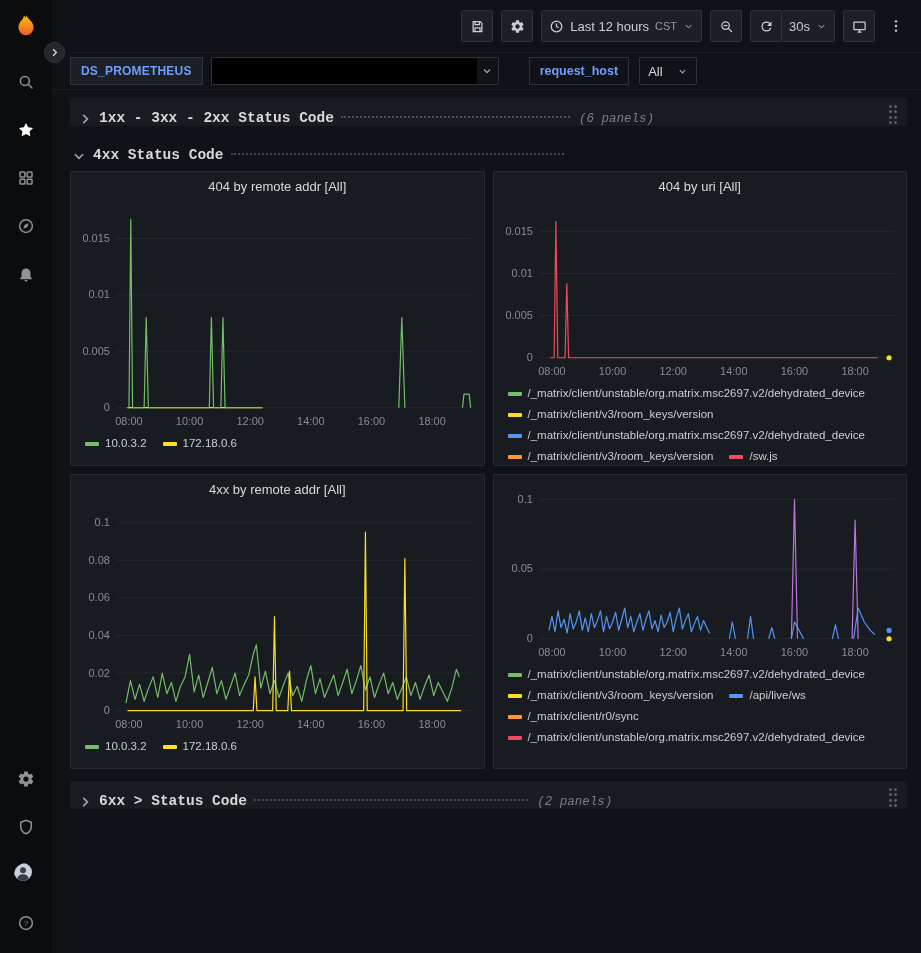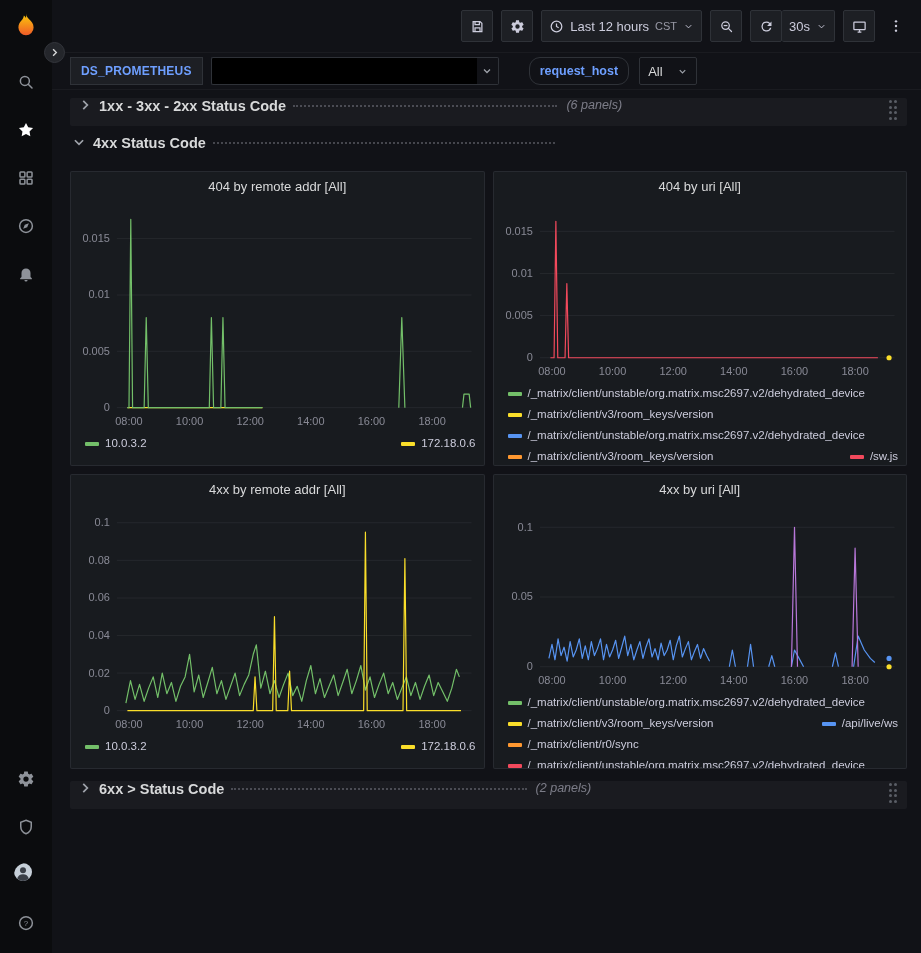--- a/index.html
+++ b/index.html
@@ -41,50 +41,50 @@
   
   .subbar{height:36px;flex:0 0 36px;display:flex;align-items:center;gap:6px;padding:0 12px 0 18px;border-bottom:1px solid rgba(204,204,220,.05);}
   .var-label{height:26px;padding:0 10px;display:flex;align-items:center;background:#1d1f24;border:1px solid #2f3238;border-radius:0;
     color:#6e9fff;font-size:12px;font-weight:700;letter-spacing:.2px;cursor:pointer;white-space:nowrap;}
   .var-control{display:flex;align-items:stretch;margin-left:2px;cursor:pointer;}
   .var-black{width:266px;height:28px;background:#000;border:1px solid #2f3238;border-right:none;border-radius:2px 0 0 2px;box-sizing:border-box;}
   .var-chev{width:22px;height:28px;box-sizing:border-box;border:1px solid #2f3238;border-left:none;border-radius:0 2px 2px 0;
     display:flex;align-items:center;justify-content:center;color:#9fa3ab;background:#111217;}
   .var-chev svg{width:12px;height:12px;}
   .subgap{width:18px;flex:0 0 18px;}
-  .var-name{height:28px;padding:0 10px;box-sizing:border-box;display:flex;align-items:center;border:1px solid #2f3238;border-radius:11px;
+  .var-name{height:28px;padding:0 10px;box-sizing:border-box;display:flex;align-items:center;border:1px solid #2f3238;border-radius:0;
     color:#6e9fff;font-size:12.5px;font-weight:600;cursor:pointer;white-space:nowrap;}
   .var-select{height:28px;padding:0 8px;box-sizing:border-box;display:flex;align-items:center;gap:14px;border:1px solid #2f3238;border-radius:2px;
     color:#d8d9da;font-size:13px;cursor:pointer;margin-left:4px;}
   .var-select svg{width:11px;height:11px;color:#9fa3ab;}
 
   
   .content{flex:1;padding:8px 14px 0 18px;overflow:hidden;}
-  .dash-row{display:flex;align-items:flex-start;height:28px;margin-bottom:9px;}
+  .dash-row{display:flex;align-items:flex-end;height:28px;margin-bottom:9px;font-family:Liberation Mono, monospace;}
   .dash-row.collapsed{background:rgba(204,204,220,.05);border-radius:2px;padding:0 8px;cursor:pointer;}
   .dash-row.expanded{padding:0 2px;margin:4px 0 8px;cursor:pointer;}
   .row-chev{width:14px;height:14px;color:#9fa3ab;margin-right:7px;flex:0 0 auto;}
   .row-main{display:flex;align-items:baseline;flex:1 1 auto;max-width:478px;min-width:0;}
   .row-title{font-size:14.5px;font-weight:700;color:#d8d9da;white-space:nowrap;}
   .row-dots{flex:1;border-bottom:2px dotted rgba(204,204,220,.28);margin:0 7px;transform:translateY(-4px);}
   .row-count{font-size:12.5px;font-style:italic;color:rgba(204,204,220,.55);white-space:nowrap;margin-left:2px;}
   .row-spacer{flex:1 1 auto;}
   .drag-handle{display:grid;grid-template-columns:repeat(2,3px);grid-auto-rows:3px;gap:2.5px;cursor:grab;padding:2px;}
   .drag-handle i{width:3px;height:3px;border-radius:50%;background:#5a5e66;}
 
   .panel-grid{display:grid;grid-template-columns:1fr 1fr;gap:8px;margin:2px 0 12px;}
   .panel{background:#181b1f;border:1px solid rgba(204,204,220,.09);border-radius:2px;height:295px;box-sizing:border-box;
     overflow:hidden;display:flex;flex-direction:column;}
   .panel-header{height:28px;flex:0 0 28px;display:flex;align-items:center;justify-content:center;
     font-size:13px;font-weight:500;color:#d8d9da;cursor:pointer;}
   svg.chart{display:block;width:100%;}
   svg.chart text{fill:rgba(204,204,220,.62);font-size:11px;font-family:"Liberation Sans","DejaVu Sans",sans-serif;}
   svg.chart .grid{stroke:rgba(204,204,220,.08);stroke-width:1;}
   .legend{display:flex;flex-wrap:wrap;align-content:flex-start;column-gap:16px;row-gap:6px;
-    padding:4px 8px 4px 14px;font-size:11.5px;line-height:15px;color:#ccccdc;overflow:hidden;flex:1;min-height:0;justify-content:space-between;}
+    padding:4px 8px 4px 14px;font-size:11.5px;line-height:15px;color:#ccccdc;overflow:hidden;flex:1;min-height:0;}
   .legend-item{display:inline-flex;align-items:center;gap:6px;white-space:nowrap;cursor:pointer;}
   .swatch{width:14px;height:4px;border-radius:1px;flex:0 0 auto;}
 </style>
 </head>
 <body>
 
 <div class="app">
 
   <aside class="sidebar">
     <div class="logo">
@@ -388,21 +388,20 @@
                 <span class="swatch" style="background: rgb(115, 191, 105);"></span>
                 <span>10.0.3.2</span>
               </span>
               <span class="legend-item">
                 <span class="swatch" style="background: rgb(250, 222, 42);"></span>
                 <span>172.18.0.6</span>
               </span>
             </div>
         </div>
         <div class="panel">
-          <div class="panel-header">4xx by uri [All]</div>
           <svg class="chart" viewBox="0 0 414 188" height="188">
               <line class="grid" x1="46" x2="402" y1="164.0" y2="164.0"></line>
               <text x="39" y="167.5" text-anchor="end">0</text>
               <line class="grid" x1="46" x2="402" y1="94.0" y2="94.0"></line>
               <text x="39" y="97.5" text-anchor="end">0.05</text>
               <line class="grid" x1="46" x2="402" y1="24.0" y2="24.0"></line>
               <text x="39" y="27.5" text-anchor="end">0.1</text>
               <text x="58.2" y="181" text-anchor="middle">08:00</text>
               <text x="119.0" y="181" text-anchor="middle">10:00</text>
               <text x="179.9" y="181" text-anchor="middle">12:00</text>

